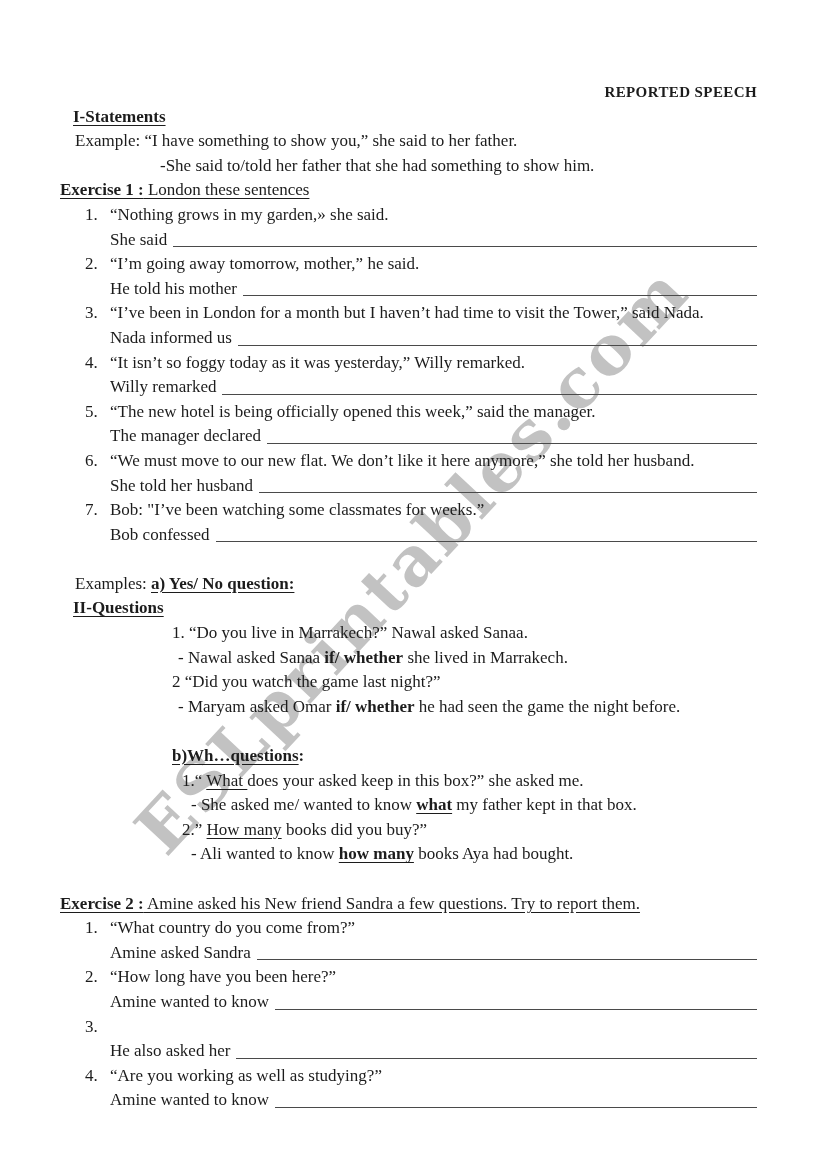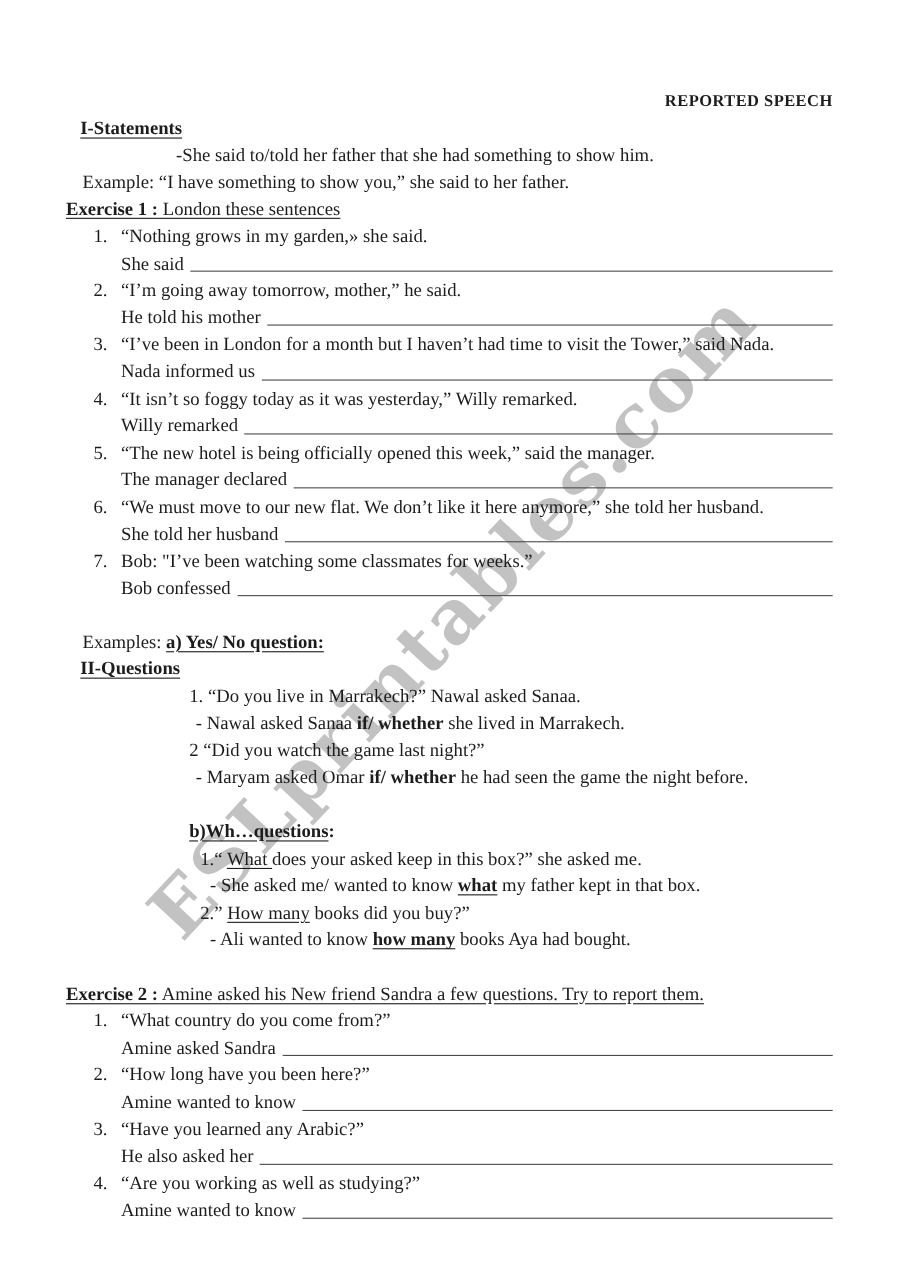--- a/index.html
+++ b/index.html
@@ -65,22 +65,22 @@
 <body>
 
 <div class="page">
   <div class="watermark">ESLprintables.com</div>
 
   <div class="content">
 
     <h1 class="title">REPORTED SPEECH</h1>
 
     <div class="line h-section">I-Statements</div>
+    <div class="line indent-ex">Example: “I have something to show you,” she said to her father.</div>
     <div class="line indent-exa">-She said to/told her father that she had something to show him.</div>
-    <div class="line indent-ex">Example: “I have something to show you,” she said to her father.</div>
 
     <div class="line ex-heading"><span class="bu">Exercise 1 :</span><span class="u"> London these sentences</span></div>
 
     <div class="item line">
         <span class="num">1.</span>
         <span>“Nothing grows in my garden,» she said.</span>
       </div>
     <div class="answer-row line">
         <span>She said</span>
         <span class="blank"></span>
@@ -178,21 +178,20 @@
         <span class="num">2.</span>
         <span>“How long have you been here?”</span>
       </div>
     <div class="answer-row line">
         <span>Amine wanted to know</span>
         <span class="blank"></span>
       </div>
 
     <div class="item line">
         <span class="num">3.</span>
-        <span>“Have you learned any Arabic?”</span>
       </div>
     <div class="answer-row line">
         <span>He also asked her</span>
         <span class="blank"></span>
       </div>
 
     <div class="item line">
         <span class="num">4.</span>
         <span>“Are you working as well as studying?”</span>
       </div>

